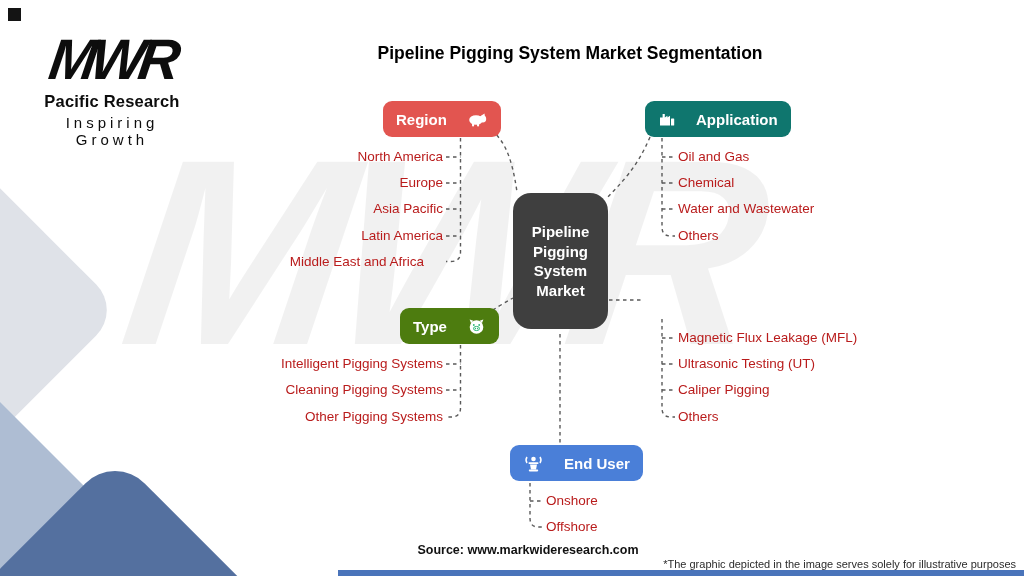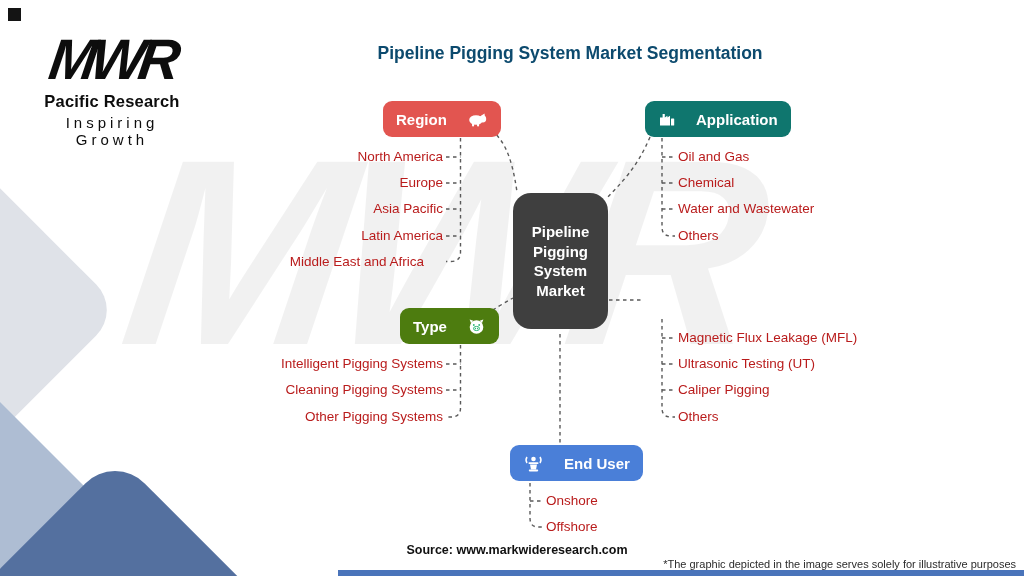--- a/index.html
+++ b/index.html
@@ -18,40 +18,40 @@
   .corner-square{position:absolute;left:8px;top:8px;width:13px;height:13px;background:#141414;z-index:2;}
 
   
   .logo{position:absolute;left:36px;top:30px;width:152px;text-align:center;z-index:2;color:#0d0d0d;}
   .logo-acronym{font-size:57px;font-weight:900;font-style:italic;letter-spacing:-6px;
                 transform:skewX(-8deg);line-height:1.05;}
   .logo-name{font-size:16.5px;font-weight:800;letter-spacing:0.2px;margin-top:2px;}
   .logo-tagline{font-size:15px;font-weight:400;letter-spacing:4px;margin-top:3px;}
 
   .page-title{position:absolute;left:320px;top:43px;width:500px;text-align:center;z-index:2;
-              font-size:17.5px;font-weight:700;color:#0c4a6e;}
+              font-size:17.5px;font-weight:700;color:#000000;}
 
   
   .connectors{position:absolute;left:0;top:0;z-index:1;pointer-events:none;}
 
   
   .badge{position:absolute;z-index:2;display:flex;align-items:center;gap:20px;height:36px;
          padding:0 13px;border-radius:9px;color:#fff;font-weight:700;font-size:15px;white-space:nowrap;}
   .badge svg{display:block;}
 
   
   .center-node{position:absolute;left:513px;top:193px;width:95px;height:136px;z-index:2;
                border-radius:18px;color:#fff;display:flex;align-items:center;justify-content:center;
                text-align:center;font-size:15px;font-weight:700;line-height:1.3;white-space:pre-line;}
 
   
   .item{position:absolute;z-index:2;font-size:13.5px;color:#b91c1c;white-space:nowrap;}
   .item.right{text-align:right;}
 
-  .source-line{position:absolute;left:327px;top:543px;width:380px;text-align:center;z-index:2;
+  .source-line{position:absolute;left:338px;top:543px;width:380px;text-align:center;z-index:2;
                font-size:12.5px;font-weight:700;color:#111;}
   .footnote{position:absolute;right:8px;top:558px;z-index:4;font-size:11px;color:#2b2b2b;}
 </style>
 </head>
 <body>
 
 <div class="canvas">
 
   <div class="watermark">MWR</div>
   <div class="decor shape-gray" style="background: rgb(223, 226, 232);"></div>

